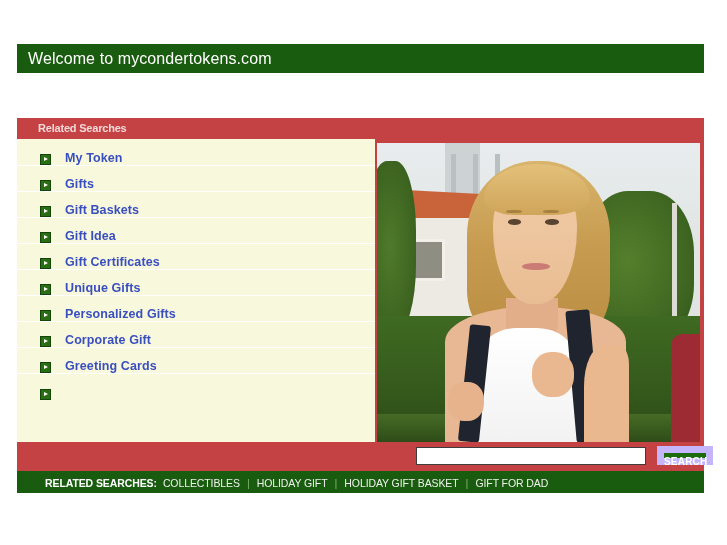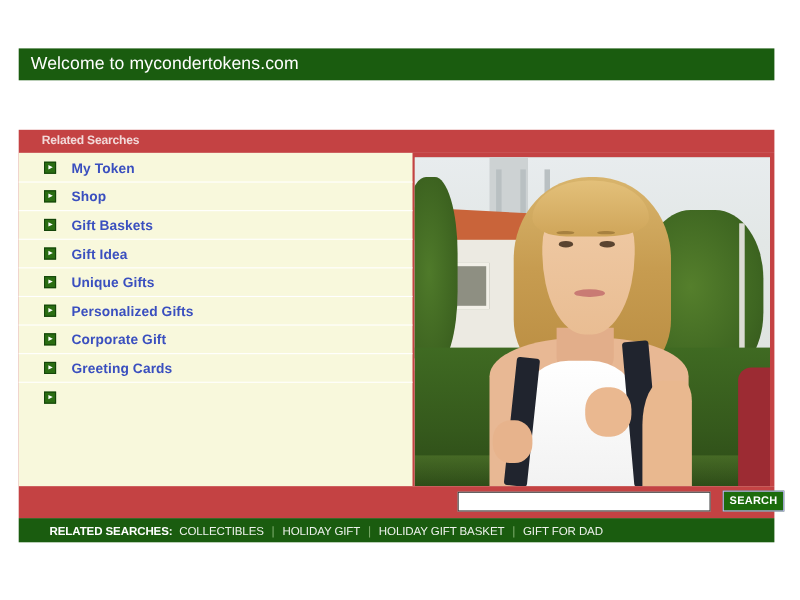--- a/index.html
+++ b/index.html
@@ -74,21 +74,21 @@
     width: 358px;
     background: #f8f8dc;
     box-sizing: border-box;
     padding-top: 1px;
     flex: 0 0 358px;
   }
 
   .link-row {
     height: 26px;
     display: flex;
-    align-items: center;
+    align-items: flex-end;
     padding-left: 23px;
     border-bottom: 1px solid #ffffff;
     box-sizing: border-box;
   }
   .link-row:last-child { border-bottom: none; }
 
   .arrow-icon {
     width: 11px;
     height: 11px;
     flex: 0 0 11px;
@@ -290,21 +290,21 @@
     outline: none;
     color: #222;
   }
   .search-button {
     position: absolute;
     left: 640px;
     top: 4px;
     width: 56px;
     height: 19px;
     background: #1c6b0c;
-    border: 1px solid #c4b5fd;
+    border: 7px solid #c4b5fd;
     box-sizing: border-box;
     color: #ffffff;
     font-family: "Liberation Sans", sans-serif;
     font-size: 10px;
     font-weight: bold;
     letter-spacing: 0.2px;
     cursor: pointer;
     padding: 0;
     line-height: 17px;
   }
@@ -351,29 +351,33 @@
 
     <div class="body-row">
 
       <div class="sidebar" id="sidebar">
           <div class="link-row">
             <span class="arrow-icon"></span>
             <span class="link-label">My Token</span>
           </div>
           <div class="link-row">
             <span class="arrow-icon"></span>
-            <span class="link-label">Shop</span>
+            <span class="link-label">Gifts</span>
           </div>
           <div class="link-row">
             <span class="arrow-icon"></span>
             <span class="link-label">Gift Baskets</span>
           </div>
           <div class="link-row">
             <span class="arrow-icon"></span>
             <span class="link-label">Gift Idea</span>
+          </div>
+          <div class="link-row">
+            <span class="arrow-icon"></span>
+            <span class="link-label">Gift Certificates</span>
           </div>
           <div class="link-row">
             <span class="arrow-icon"></span>
             <span class="link-label">Unique Gifts</span>
           </div>
           <div class="link-row">
             <span class="arrow-icon"></span>
             <span class="link-label">Personalized Gifts</span>
           </div>
           <div class="link-row">

